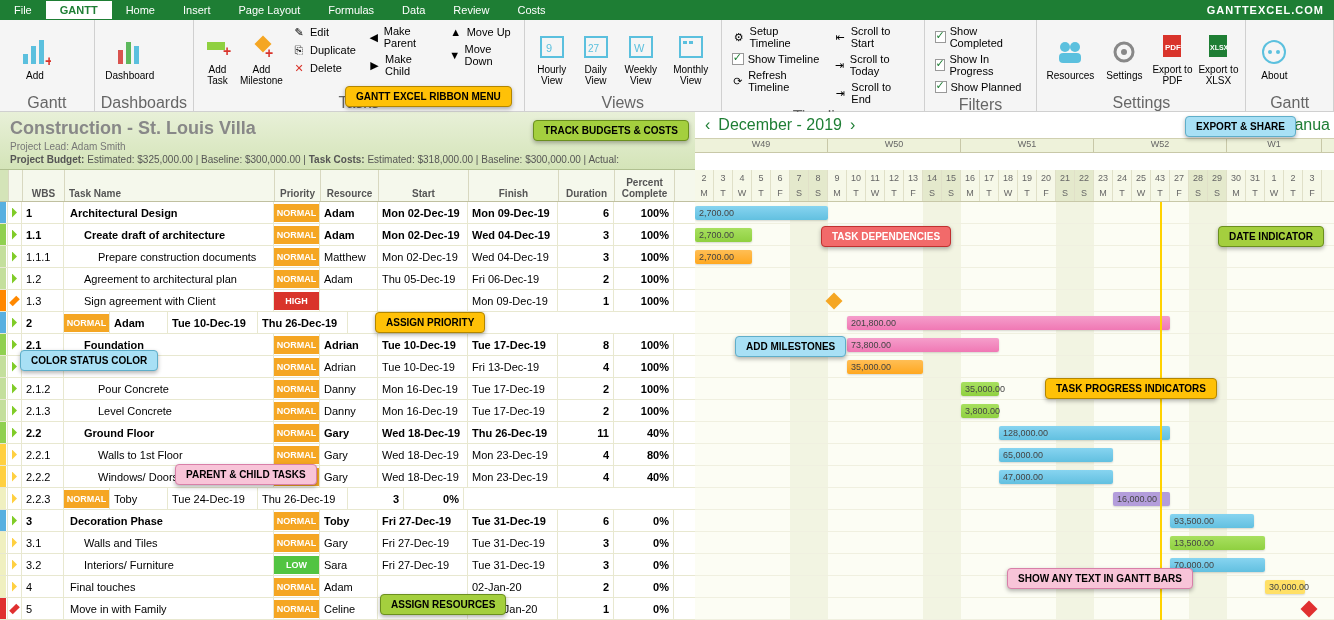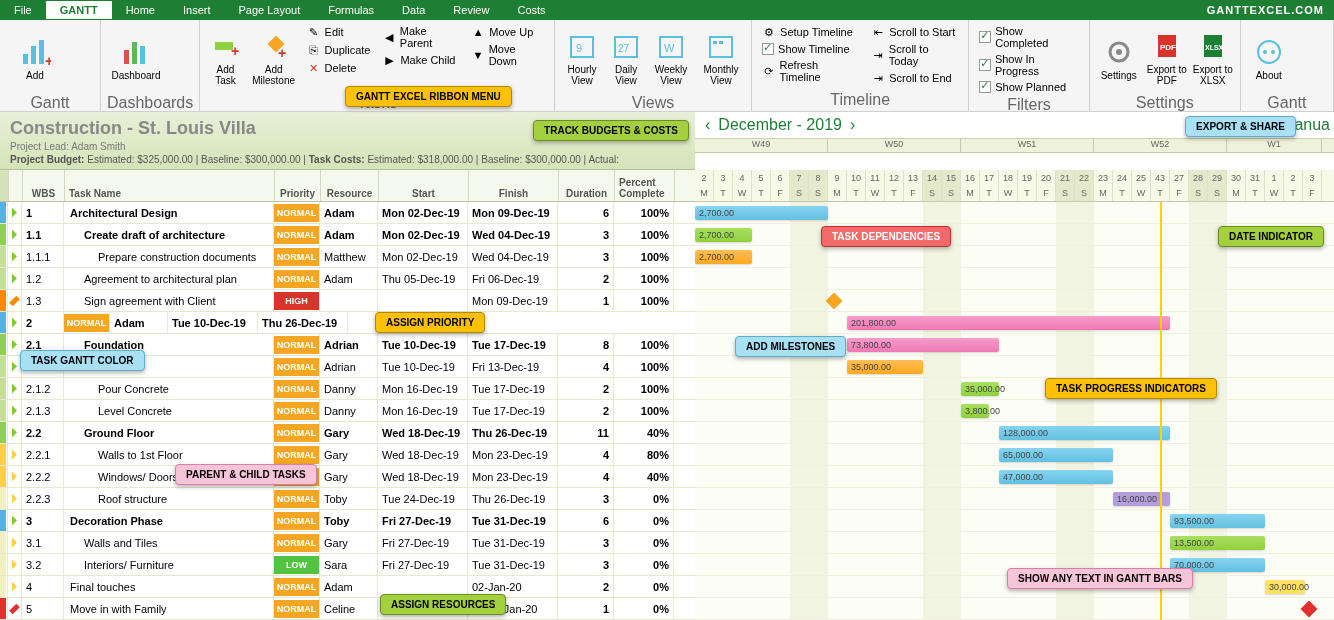--- a/index.html
+++ b/index.html
@@ -40,21 +40,21 @@
 .project-meta { font-size: 10px; color: #777; margin-top: 2px; }
 .project-budget { font-size: 10px; color: #555; margin-top: 2px; }
 
 
 .main { display: flex; height: calc(100vh - 20px - 92px - 50px); }
 .grid-pane { width: 695px; overflow: hidden; position: relative; }
 .gantt-pane { flex: 1; overflow: hidden; position: relative; background: #fcfdf4; }
 
 
 .grid-header { display: flex; background: #f5f8ec; border-bottom: 1px solid #c0c0a0; height: 32px; align-items: flex-end; font-size: 10px; font-weight: 600; color: #555; }
-.grid-header .col { padding: 2px 4px; border-right: 1px solid #d8d8c0; line-height: 11px; height: 100%; display:flex; align-items:flex-end; justify-content:center; }
+.grid-header .col { padding: 2px 4px; border-right: 1px solid #d8d8c0; text-align: center; line-height: 11px; height: 100%; display:flex; align-items:flex-end; justify-content:center; }
 .col-flag { width: 14px; }
 .col-wbs { width: 42px; }
 .col-task { width: 210px; text-align: left !important; justify-content: flex-start !important; }
 .col-priority { width: 46px; }
 .col-resource { width: 58px; }
 .col-start { width: 90px; }
 .col-finish { width: 90px; }
 .col-duration { width: 56px; }
 .col-percent { width: 60px; }
 
@@ -305,20 +305,30 @@
             <span class="check checked"></span>
             <span>Show Planned</span>
           </div>
       </div>
     </div>
     <div class="ribbon-group-label">Filters</div>
   </div>
 
   <div class="ribbon-group">
     <div class="ribbon-group-content">
+      <div class="ribbon-btn-large" style="width:54px">
+          <div class="icon-box">
+            <svg width="30" height="30">
+              <circle cx="10" cy="10" r="5" fill="#5bc0de"></circle>
+              <circle cx="20" cy="10" r="5" fill="#5bc0de"></circle>
+              <rect x="4" y="16" width="22" height="10" rx="4" fill="#5bc0de"></rect>
+            </svg>
+          </div>
+          <div class="lbl">Resources</div>
+        </div>
       <div class="ribbon-btn-large" style="width:46px">
           <div class="icon-box">
             <svg width="28" height="28">
               <circle cx="14" cy="14" r="9" fill="none" stroke="#888" stroke-width="3"></circle>
               <circle cx="14" cy="14" r="3" fill="#888"></circle>
             </svg>
           </div>
           <div class="lbl">Settings</div>
         </div>
       <div class="ribbon-btn-large" style="width:42px">
@@ -638,21 +648,20 @@
           <div class="col col-percent">40%</div>
         </div>
         <div class="grid-row">
           <div class="col" style="width:8px;padding:0;">
             <span class="status-strip" style="background:#f0f0c0"></span>
           </div>
           <div class="col col-flag">
             <span class="flag-dot flag-yellow"></span>
           </div>
           <div class="col col-wbs">2.2.3</div>
-          <div class="col col-task" style="padding-left:34px">Roof structure</div>
           <div class="col col-priority">
             <div class="priority-badge pr-normal">NORMAL</div>
           </div>
           <div class="col col-resource">Toby</div>
           <div class="col col-start">Tue 24-Dec-19</div>
           <div class="col col-finish">Thu 26-Dec-19</div>
           <div class="col col-duration">3</div>
           <div class="col col-percent">0%</div>
         </div>
         <div class="grid-row bold">
@@ -739,21 +748,21 @@
           <div class="col col-priority">
             <div class="priority-badge pr-normal">NORMAL</div>
           </div>
           <div class="col col-resource">Celine</div>
           <div class="col col-start">Fri 03-Jan-20</div>
           <div class="col col-finish">Fri 03-Jan-20</div>
           <div class="col col-duration">1</div>
           <div class="col col-percent">0%</div>
         </div>
       </div>
-    <div class="callout blue" style="top:180px; left:20px;">TASK GANTT COLOR</div>
+    <div class="callout blue" style="top:180px; left:20px;">COLOR STATUS COLOR</div>
     <div class="callout yellow" style="top:142px; left:375px;">ASSIGN PRIORITY</div>
     <div class="callout pink" style="top:294px; left:175px;">PARENT &amp; CHILD TASKS</div>
     <div class="callout green" style="top:424px; left:380px;">ASSIGN RESOURCES</div>
   </div>
 
   <div class="gantt-pane">
     <div class="gantt-header-days" id="days-row">
         <div class="day">
           <div>2</div>
           <div>M</div>
@@ -989,21 +998,21 @@
         </div>
         <div class="gantt-row">
           <div class="weekend-bg" style="left: 95px; width: 19px;"></div>
           <div class="weekend-bg" style="left: 114px; width: 19px;"></div>
           <div class="weekend-bg" style="left: 228px; width: 19px;"></div>
           <div class="weekend-bg" style="left: 247px; width: 19px;"></div>
           <div class="weekend-bg" style="left: 361px; width: 19px;"></div>
           <div class="weekend-bg" style="left: 380px; width: 19px;"></div>
           <div class="weekend-bg" style="left: 494px; width: 19px;"></div>
           <div class="weekend-bg" style="left: 513px; width: 19px;"></div>
-          <div class="bar bar-green" style="left: 266px; width: 28px;">3,800.00</div>
+          <div class="bar bar-green" style="left: 266px; width: 38px;">3,800.00</div>
         </div>
         <div class="gantt-row">
           <div class="weekend-bg" style="left: 95px; width: 19px;"></div>
           <div class="weekend-bg" style="left: 114px; width: 19px;"></div>
           <div class="weekend-bg" style="left: 228px; width: 19px;"></div>
           <div class="weekend-bg" style="left: 247px; width: 19px;"></div>
           <div class="weekend-bg" style="left: 361px; width: 19px;"></div>
           <div class="weekend-bg" style="left: 380px; width: 19px;"></div>
           <div class="weekend-bg" style="left: 494px; width: 19px;"></div>
           <div class="weekend-bg" style="left: 513px; width: 19px;"></div>
@@ -1044,21 +1053,21 @@
         </div>
         <div class="gantt-row">
           <div class="weekend-bg" style="left: 95px; width: 19px;"></div>
           <div class="weekend-bg" style="left: 114px; width: 19px;"></div>
           <div class="weekend-bg" style="left: 228px; width: 19px;"></div>
           <div class="weekend-bg" style="left: 247px; width: 19px;"></div>
           <div class="weekend-bg" style="left: 361px; width: 19px;"></div>
           <div class="weekend-bg" style="left: 380px; width: 19px;"></div>
           <div class="weekend-bg" style="left: 494px; width: 19px;"></div>
           <div class="weekend-bg" style="left: 513px; width: 19px;"></div>
-          <div class="bar bar-blue" style="left: 475px; width: 95px;">93,500.00</div>
+          <div class="bar bar-blue" style="left: 475px; width: 84px;">93,500.00</div>
         </div>
         <div class="gantt-row">
           <div class="weekend-bg" style="left: 95px; width: 19px;"></div>
           <div class="weekend-bg" style="left: 114px; width: 19px;"></div>
           <div class="weekend-bg" style="left: 228px; width: 19px;"></div>
           <div class="weekend-bg" style="left: 247px; width: 19px;"></div>
           <div class="weekend-bg" style="left: 361px; width: 19px;"></div>
           <div class="weekend-bg" style="left: 380px; width: 19px;"></div>
           <div class="weekend-bg" style="left: 494px; width: 19px;"></div>
           <div class="weekend-bg" style="left: 513px; width: 19px;"></div>

